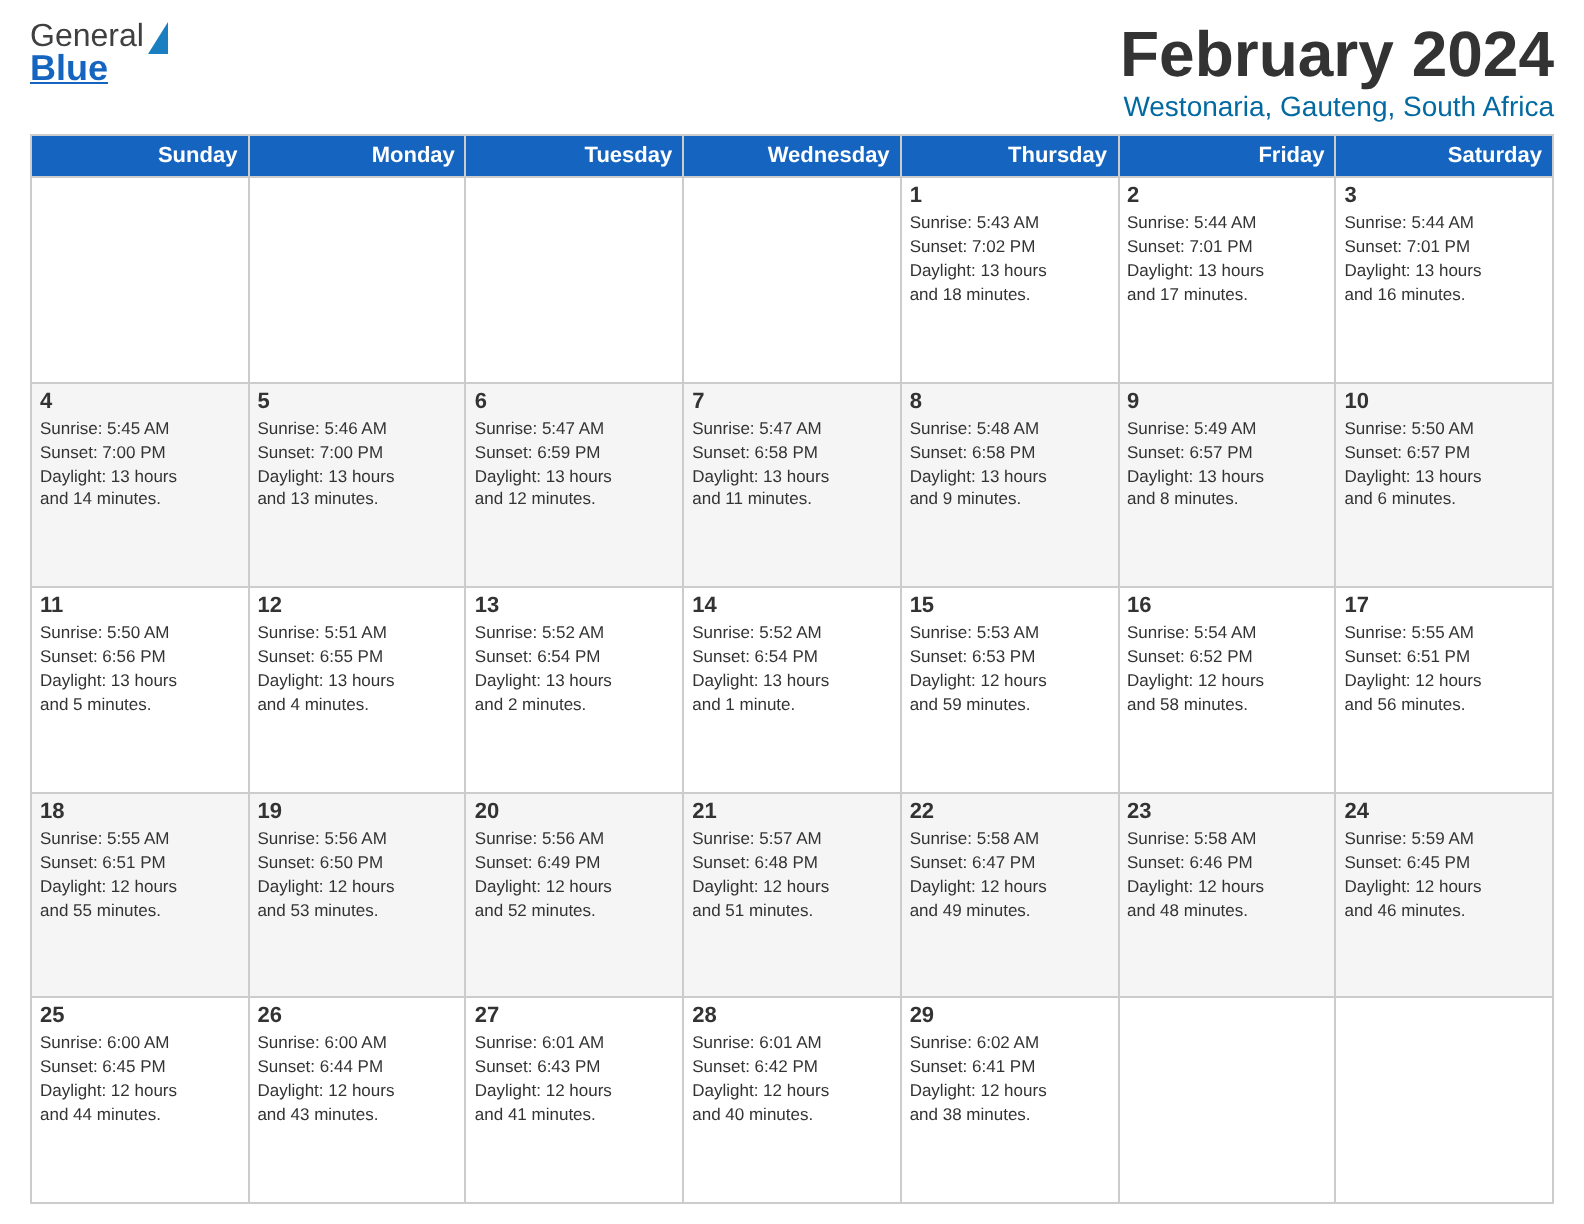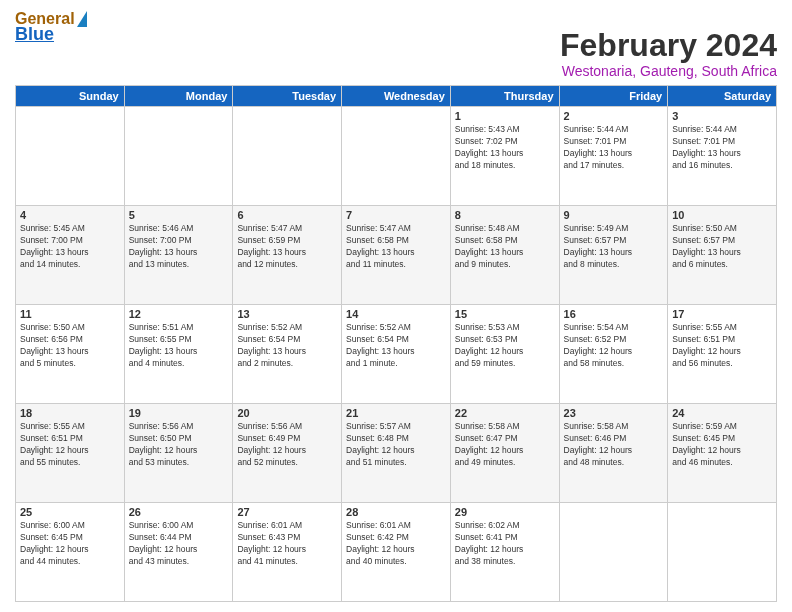--- a/index.html
+++ b/index.html
@@ -21,43 +21,42 @@
       display: flex;
       justify-content: space-between;
       align-items: flex-start;
       margin-bottom: 6px;
     }
     .logo {
       display: flex;
       flex-direction: column;
       align-items: flex-start;
     }
-    .logo-general { color: #a16207; font-weight: bold; }
+    .logo-general { color: #404040; }
     .logo-blue { color: #1565c0; text-decoration: underline; }
     .logo-triangle {
       width: 0;
       height: 0;
       border-left: 10px solid transparent;
       border-bottom: 16px solid #1a7fc1;
       display: inline-block;
       margin-left: 2px;
     }
     .title-section {
       text-align: right;
-      margin-top: 18px;
     }
     .month-title {
       font-size: 32px;
       font-weight: bold;
       color: #333;
       line-height: 1.1;
     }
     .location-title {
       font-size: 14px;
-      color: #a21caf;
+      color: #0369a1;
       font-weight: normal;
     }
     .calendar-table {
       width: 100%;
       border-collapse: collapse;
       flex: 1;
       table-layout: fixed;
     }
     .calendar-table thead tr th {
       background-color: #1565c0;

